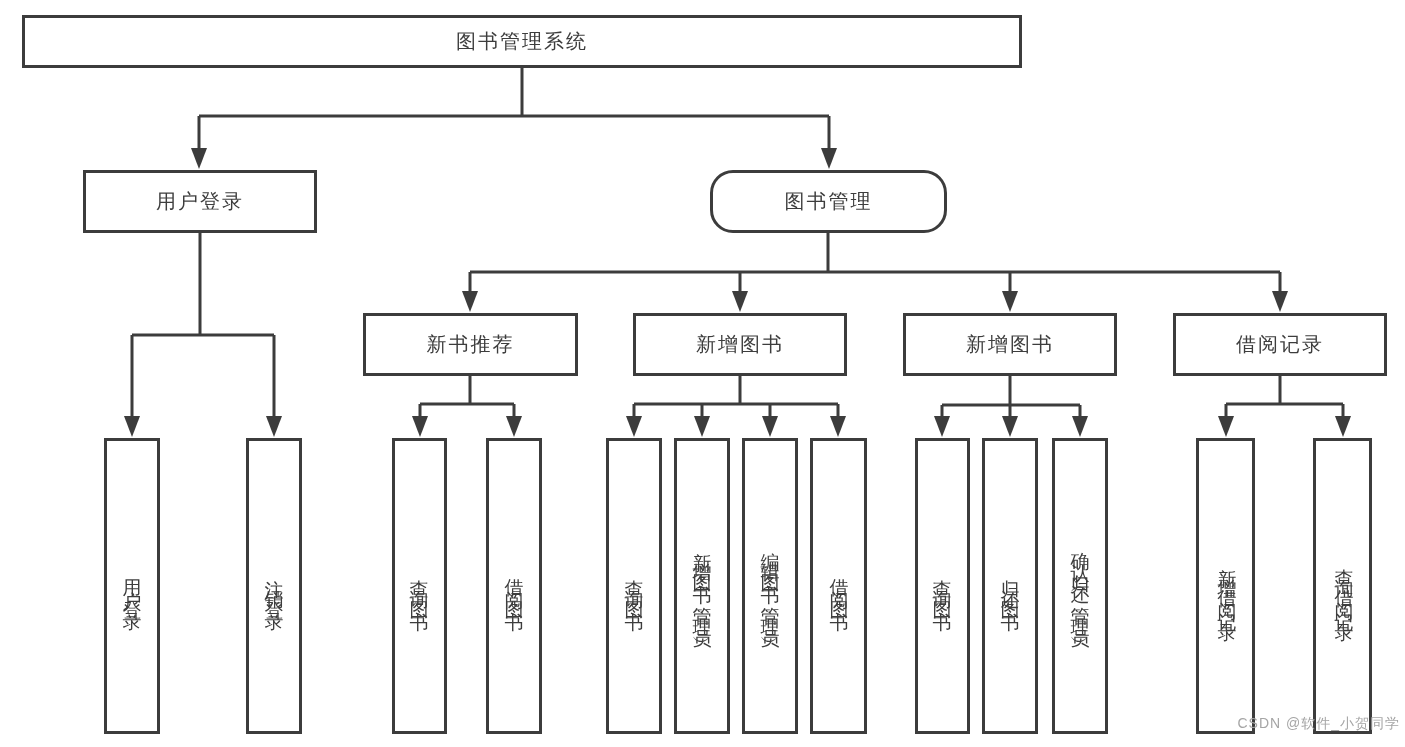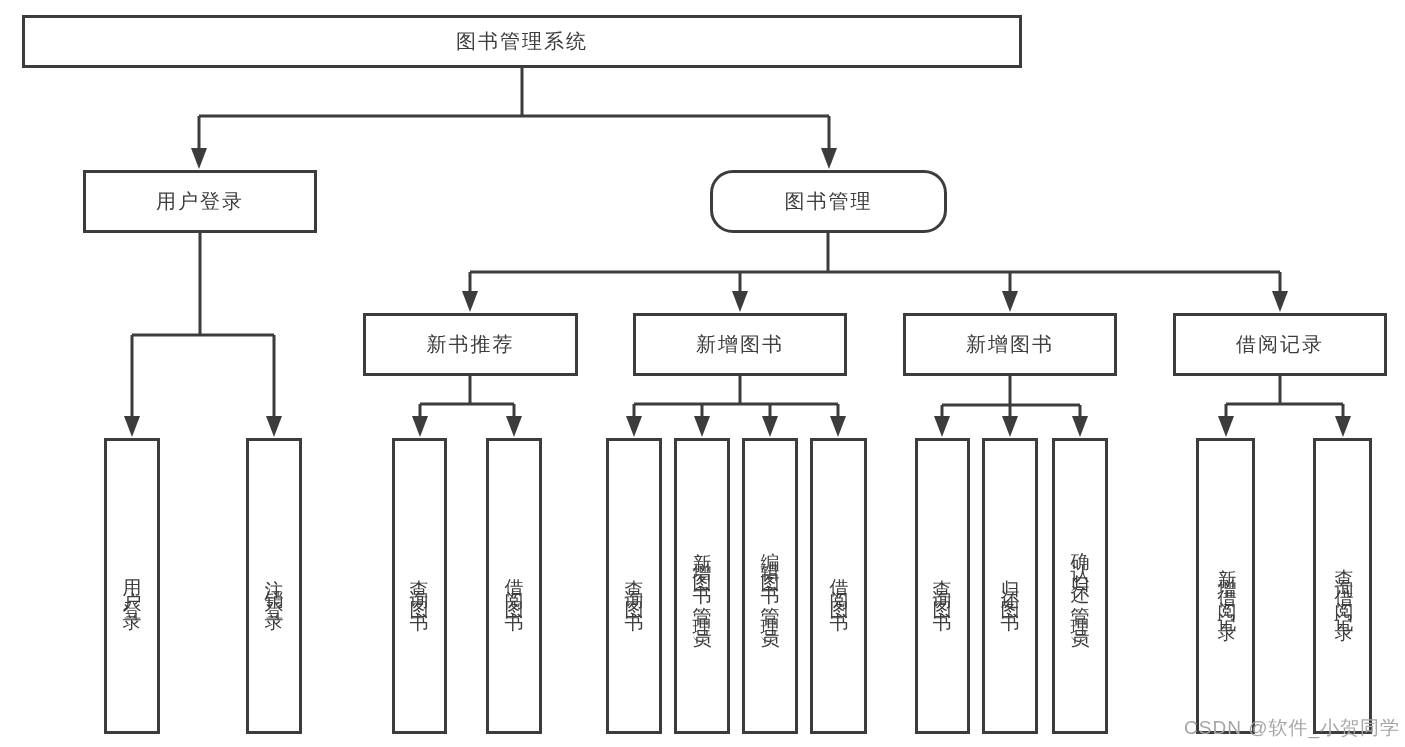--- a/index.html
+++ b/index.html
@@ -57,21 +57,21 @@
   .n12{left:674px;top:438px;width:56px;height:296px;}
   .n13{left:742px;top:438px;width:56px;height:296px;}
   .n14{left:810px;top:438px;width:57px;height:296px;}
   .n15{left:915px;top:438px;width:55px;height:296px;}
   .n16{left:982px;top:438px;width:56px;height:296px;}
   .n17{left:1052px;top:438px;width:56px;height:296px;}
   .n18{left:1196px;top:438px;width:59px;height:296px;}
   .n19{left:1313px;top:438px;width:59px;height:296px;}
   .watermark{
     position:absolute;right:5px;top:715px;z-index:5;
-    font-size:19px;color:var(--watermark);letter-spacing:1px;white-space:nowrap;
+    font-size:14px;color:var(--watermark);letter-spacing:1px;white-space:nowrap;
   }
 </style>
 </head>
 <body>
 
 <div class="stage">
 
   <svg class="wires" width="1405" height="747" viewBox="0 0 1405 747">
     <g>
       <path d="M522 68 V116 M199 116 H829 M199 116 V152 M829 116 V152"></path>

